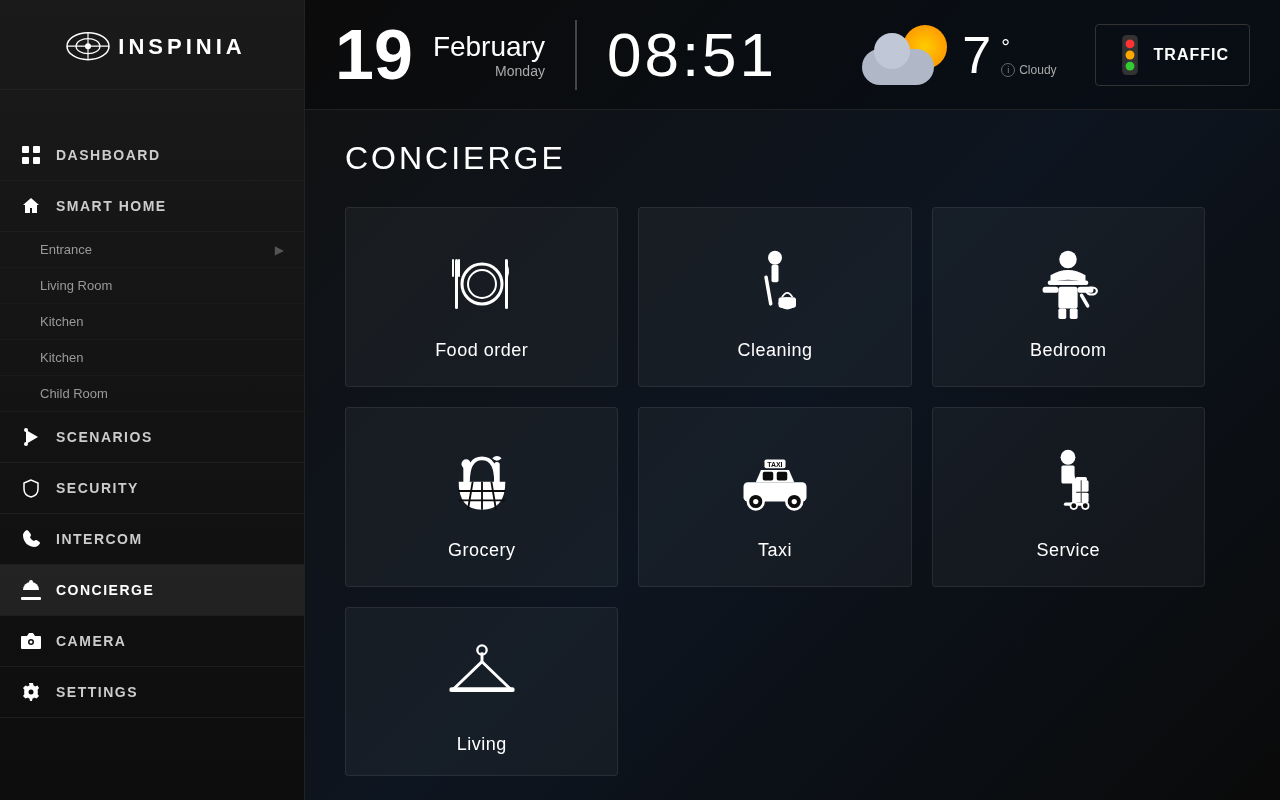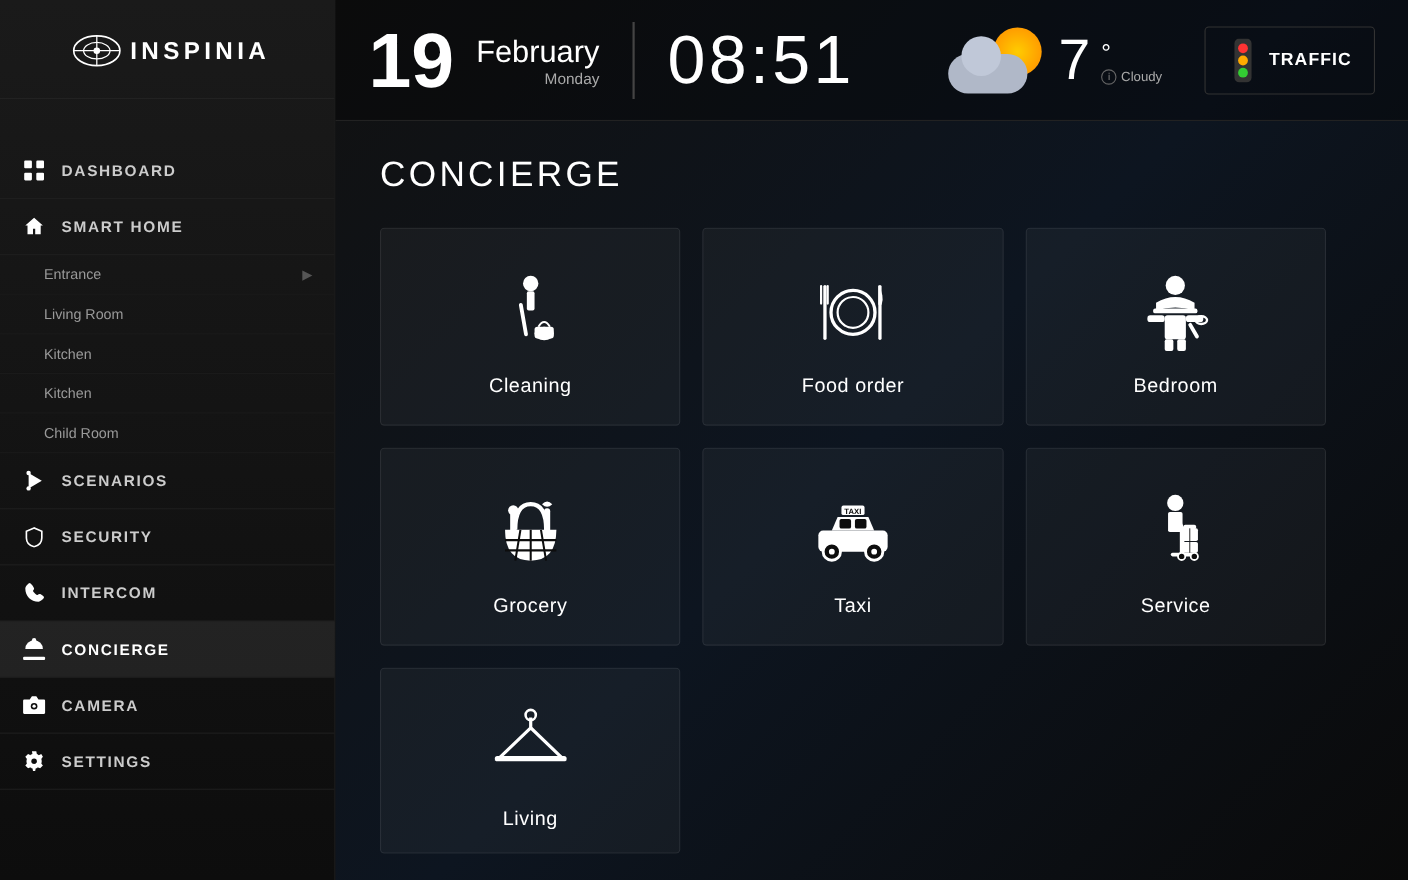--- a/index.html
+++ b/index.html
@@ -472,49 +472,49 @@
     </div>
   </div>
 
   <div id="content">
     <div class="page-title">CONCIERGE</div>
 
     <div class="concierge-grid">
 
       <div class="concierge-card">
         <div class="card-icon">
+          <svg viewBox="0 0 70 70" fill="white" xmlns="http://www.w3.org/2000/svg">
+            <circle cx="35" cy="35" r="20" fill="none" stroke="white" stroke-width="3"></circle>
+            <circle cx="35" cy="35" r="14" fill="none" stroke="white" stroke-width="2"></circle>
+
+            <rect x="8" y="10" width="3" height="50" rx="1.5"></rect>
+            <rect x="5" y="10" width="2" height="18" rx="1"></rect>
+            <rect x="11" y="10" width="2" height="18" rx="1"></rect>
+
+            <rect x="58" y="10" width="3" height="50" rx="1.5"></rect>
+            <path d="M58 10 Q64 20 61 28 L58 28 Z"></path>
+          </svg>
+        </div>
+        <span class="card-label">Food order</span>
+      </div>
+
+      <div class="concierge-card">
+        <div class="card-icon">
           <svg viewBox="0 0 60 80" fill="white" xmlns="http://www.w3.org/2000/svg">
             <circle cx="30" cy="10" r="8"></circle>
             <rect x="26" y="18" width="8" height="20" rx="2"></rect>
 
             <rect x="20" y="30" width="4" height="35" rx="2" transform="rotate(-10 22 45)"></rect>
 
             <ellipse cx="44" cy="62" rx="10" ry="7" fill="white"></ellipse>
             <rect x="34" y="55" width="20" height="12" rx="3"></rect>
             <path d="M38 55 Q44 45 50 55" stroke="white" stroke-width="2" fill="none"></path>
           </svg>
         </div>
         <span class="card-label">Cleaning</span>
-      </div>
-
-      <div class="concierge-card">
-        <div class="card-icon">
-          <svg viewBox="0 0 70 70" fill="white" xmlns="http://www.w3.org/2000/svg">
-            <circle cx="35" cy="35" r="20" fill="none" stroke="white" stroke-width="3"></circle>
-            <circle cx="35" cy="35" r="14" fill="none" stroke="white" stroke-width="2"></circle>
-
-            <rect x="8" y="10" width="3" height="50" rx="1.5"></rect>
-            <rect x="5" y="10" width="2" height="18" rx="1"></rect>
-            <rect x="11" y="10" width="2" height="18" rx="1"></rect>
-
-            <rect x="58" y="10" width="3" height="50" rx="1.5"></rect>
-            <path d="M58 10 Q64 20 61 28 L58 28 Z"></path>
-          </svg>
-        </div>
-        <span class="card-label">Food order</span>
       </div>
 
       <div class="concierge-card">
         <div class="card-icon">
           <svg viewBox="0 0 70 80" fill="white" xmlns="http://www.w3.org/2000/svg">
             <circle cx="35" cy="12" r="10"></circle>
 
             <path d="M15 30 Q35 18 55 30 L55 38 Q35 32 15 38 Z"></path>
             <rect x="12" y="36" width="46" height="5" rx="2"></rect>
 

